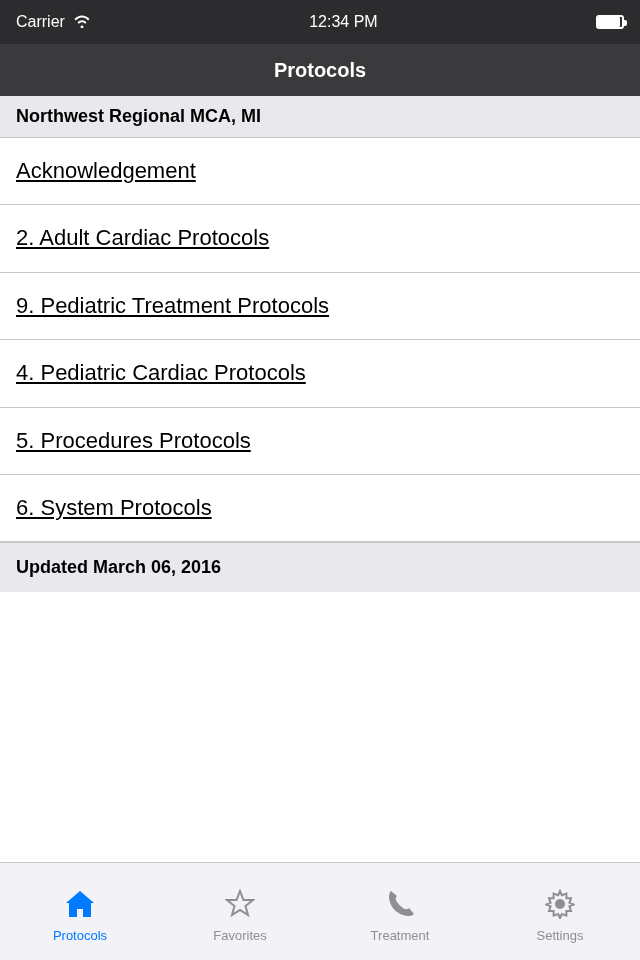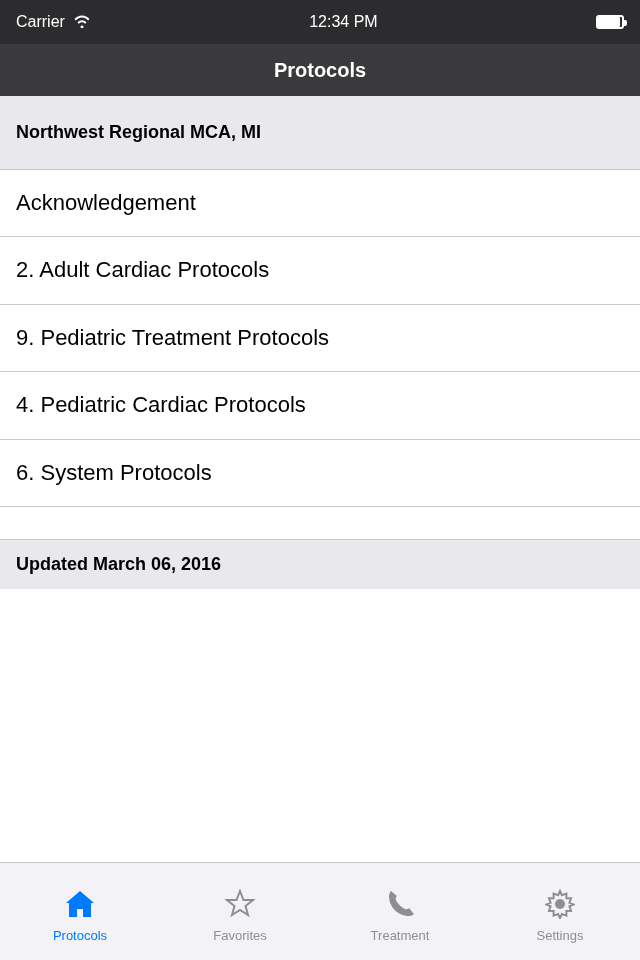--- a/index.html
+++ b/index.html
@@ -58,53 +58,53 @@
     }
     .nav-title {
       color: #fff;
       font-size: 20px;
       font-weight: 600;
     }
 
     
     .section-header {
       background: #e8e8ed;
-      padding: 26px 16px;
+      padding: 10px 16px;
       border-bottom: 1px solid #c8c8cc;
     }
     .section-header-text {
       font-size: 18px;
       font-weight: 700;
       color: #000;
     }
 
     
     .list {
       background: #fff;
       flex: 1;
     }
     .list-item {
       padding: 20px 16px;
       border-bottom: 1px solid #c8c8cc;
       cursor: pointer;
       display: flex;
       align-items: center;
+      text-decoration: underline;
     }
     .list-item-text {
       font-size: 22px;
       color: #000;
       line-height: 1.2;
     }
 
     
     .footer-section {
       background: #e8e8ed;
       padding: 14px 16px;
       border-top: 1px solid #c8c8cc;
-      margin-top: 32px;
     }
     .footer-text {
       font-size: 18px;
       font-weight: 700;
       color: #000;
     }
 
     
     .tab-bar {
       position: absolute;
@@ -189,20 +189,23 @@
     <div class="list-item">
       <span class="list-item-text">2. Adult Cardiac Protocols</span>
     </div>
     <div class="list-item">
       <span class="list-item-text">9. Pediatric Treatment Protocols</span>
     </div>
     <div class="list-item">
       <span class="list-item-text">4. Pediatric Cardiac Protocols</span>
     </div>
     <div class="list-item">
+      <span class="list-item-text">5. Procedures Protocols</span>
+    </div>
+    <div class="list-item">
       <span class="list-item-text">6. System Protocols</span>
     </div>
   </div>
 
   <div class="footer-section">
     <span class="footer-text">Updated March 06, 2016</span>
   </div>
 </div>
 
 <div class="tab-bar">

